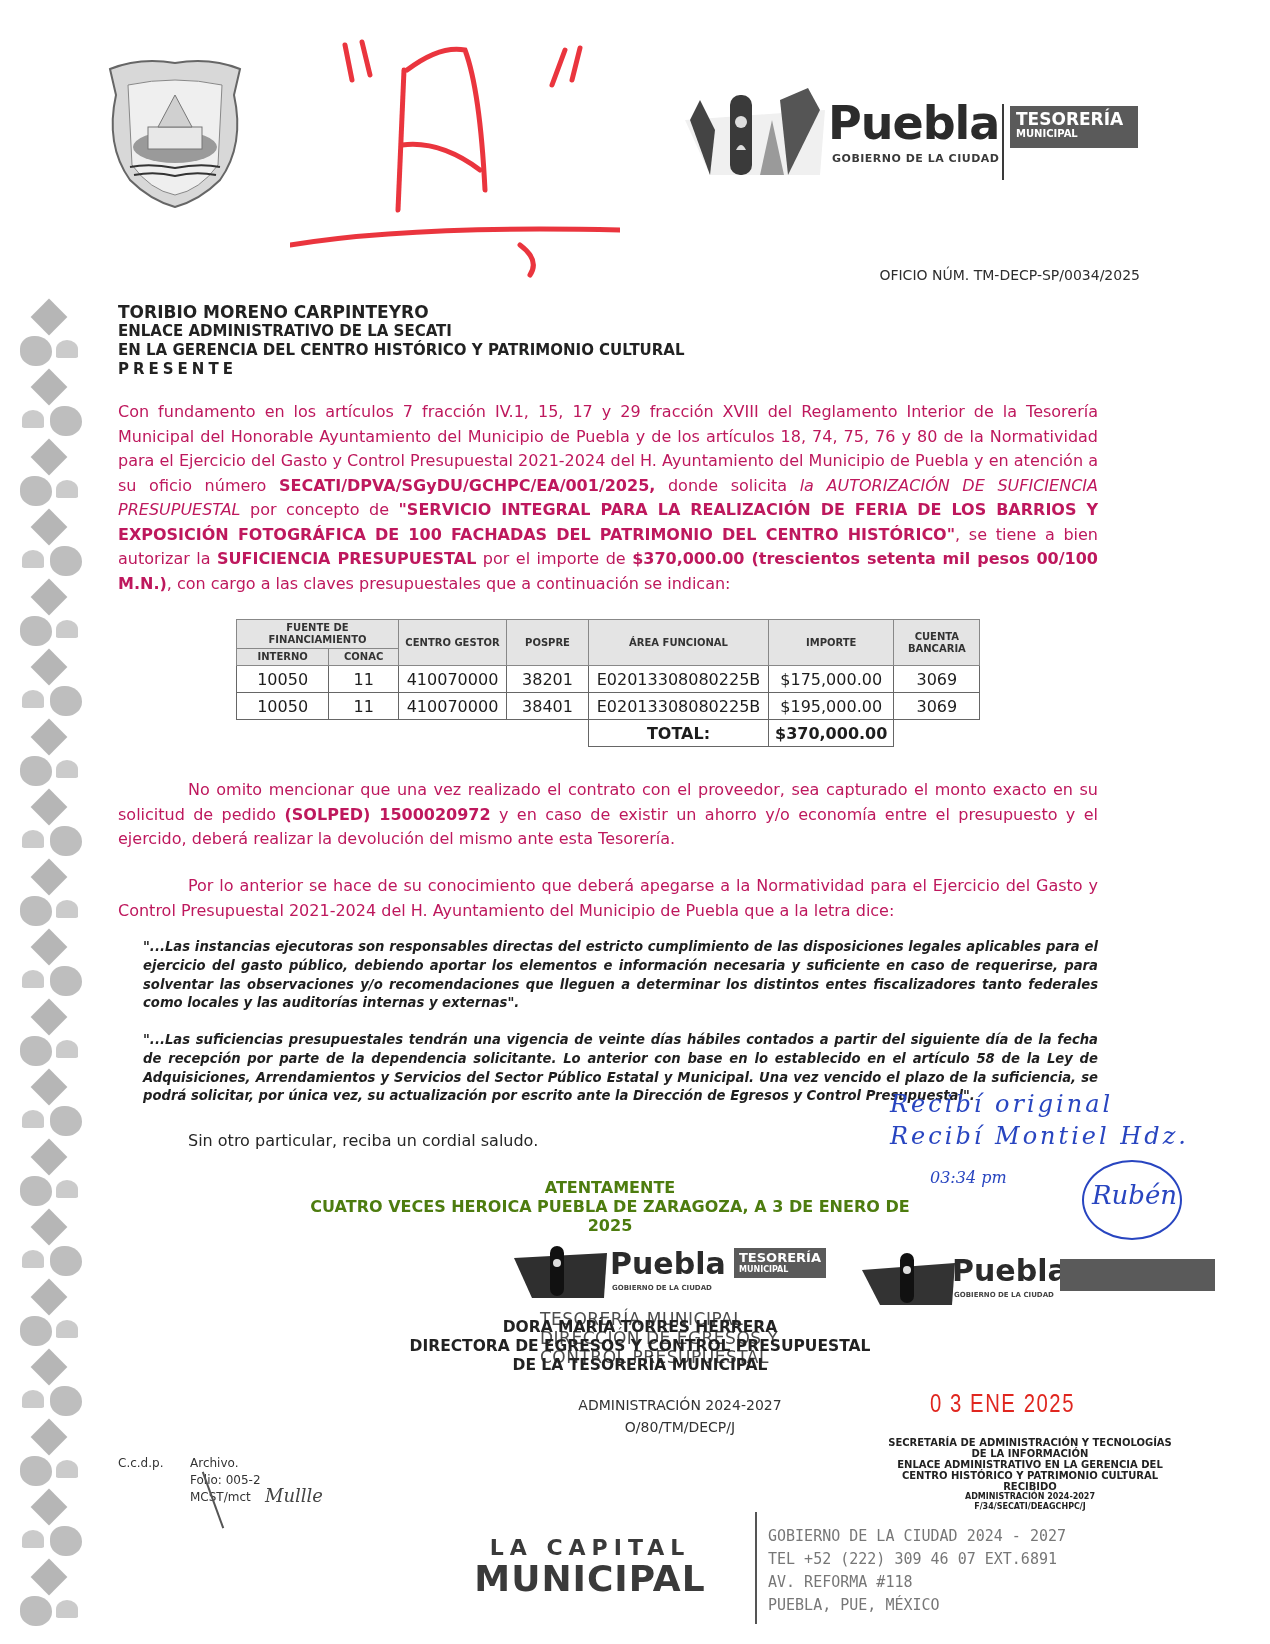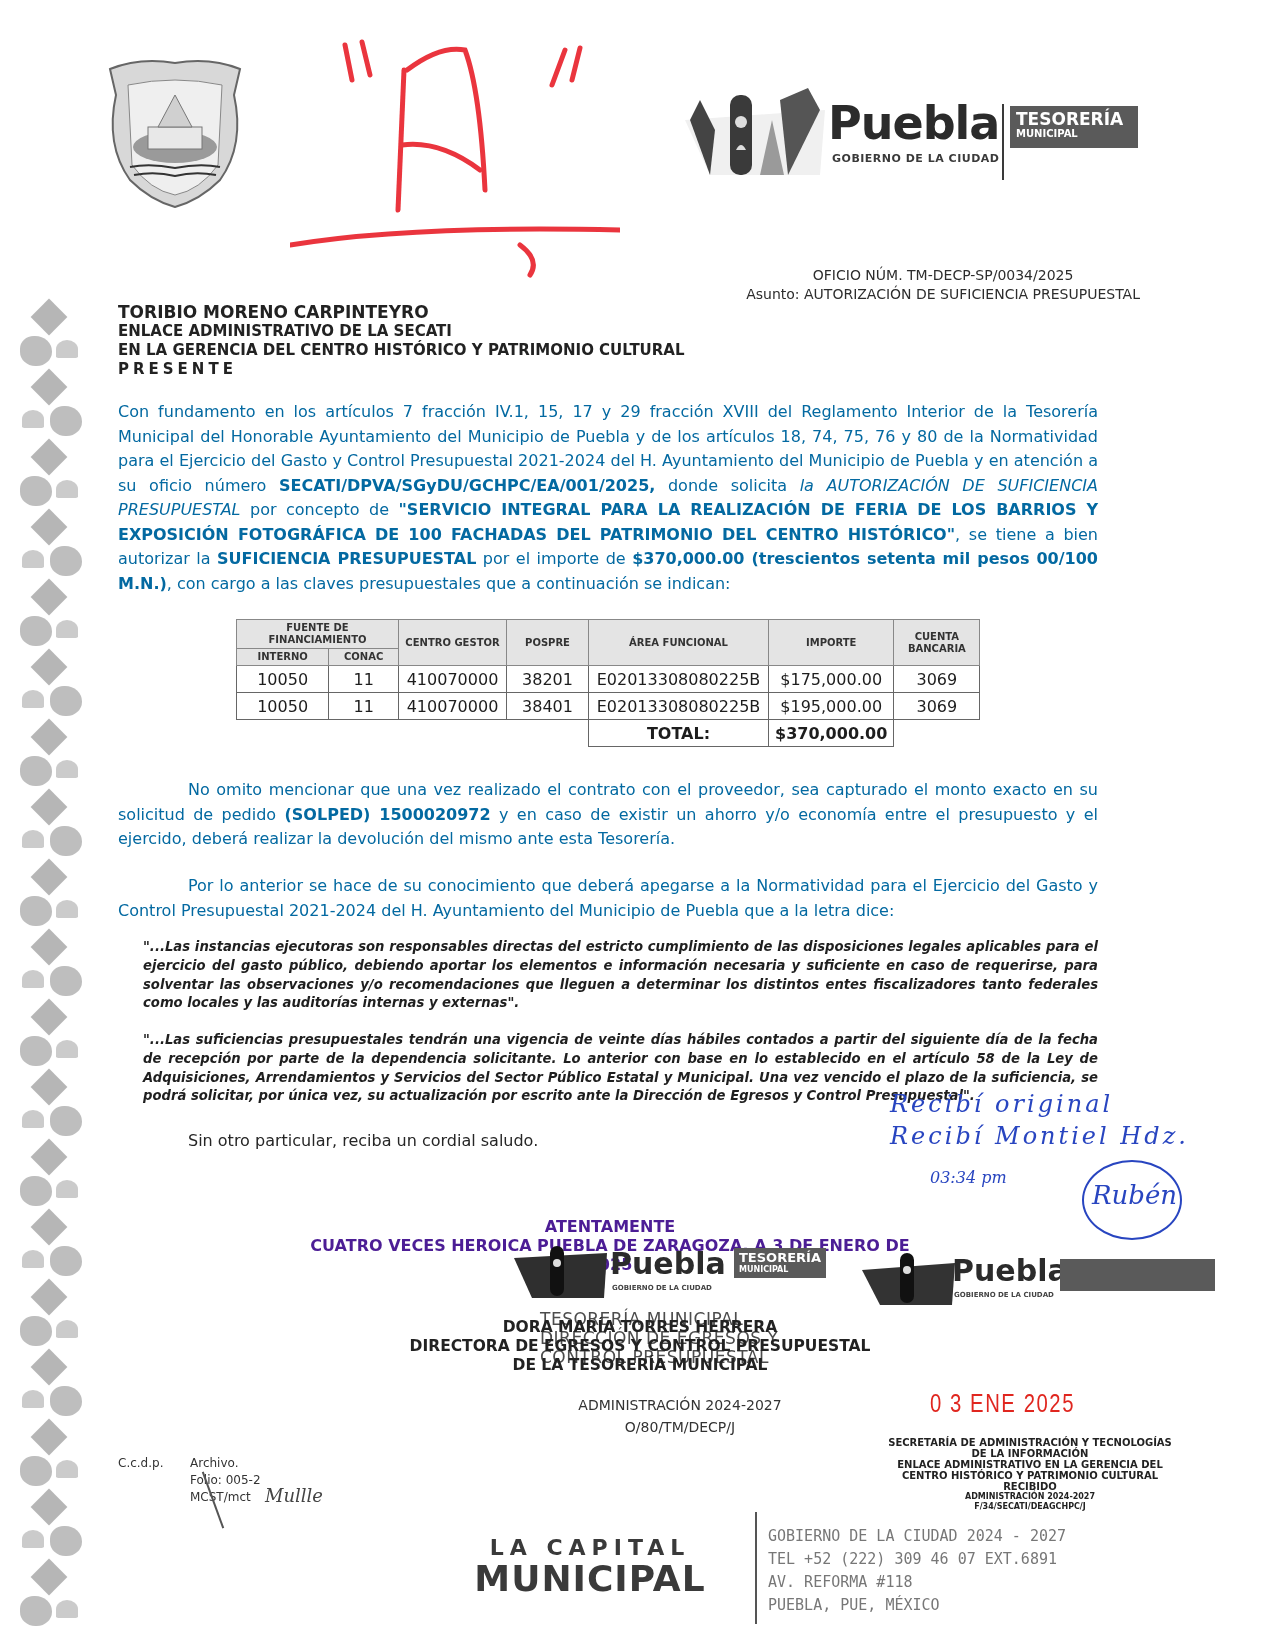--- a/index.html
+++ b/index.html
@@ -29,21 +29,21 @@
   .logo-badge .b1 { font-size: 17px; font-weight: bold; display: block; line-height: 18px; }
   .logo-badge .b2 { font-size: 10px; font-weight: bold; display: block; line-height: 12px; }
 
   .oficio { position: absolute; right: 130px; top: 222px; text-align: center; font-weight: normal; font-size: 14px; color: #2d2d2d; line-height: 19px; margin-top: 44px; }
 
   .addressee { position: absolute; left: 118px; top: 303px; font-weight: bold; line-height: 19px; color: #222; }
   .addressee .name { font-size: 17px; }
   .addressee .line { font-size: 15px; }
   .addressee .presente { font-size: 15px; letter-spacing: 4px; }
 
-  .body-text { position: absolute; left: 118px; width: 980px; font-size: 16px; line-height: 24.5px; text-align: justify; color: #0369a1; }
+  .body-text { position: absolute; left: 118px; width: 980px; font-size: 16px; line-height: 24.5px; text-align: justify; color: #be185d; }
   .p1 { top: 400px; }
   .bold { font-weight: bold; }
   .ital { font-style: italic; }
 
   
   .budget-table { position: absolute; left: 236px; top: 619px; border-collapse: collapse; font-size: 16px; }
   .budget-table th { background: #e4e4e4; font-size: 10px; font-weight: bold; color: #333; border: 1px solid #888; padding: 2px 4px; line-height: 12px; text-align: center; }
   .budget-table td { border: 1px solid #666; text-align: center; padding: 1px 6px; height: 27px; color: #1d1d1d; }
   .budget-table td.nob { border: none; }
   .budget-table td.total-label, .budget-table td.total-val { font-weight: bold; font-size: 16px; }
@@ -57,21 +57,21 @@
 
   .closing { position: absolute; left: 188px; top: 1131px; font-size: 16px; color: #262626; }
 
   .handwriting { position: absolute; font-family: "DejaVu Serif", serif; color: #2845c0; font-style: italic; }
   .hw1 { left: 890px; top: 1090px; font-size: 24px; letter-spacing: 3px; }
   .hw2 { left: 890px; top: 1122px; font-size: 24px; letter-spacing: 3px; }
   .hw3 { left: 930px; top: 1168px; font-size: 16px; }
   .hw-circle { position: absolute; left: 1082px; top: 1160px; width: 100px; height: 80px; border: 2px solid #2845c0; border-radius: 50%; }
   .hw-sig { position: absolute; left: 1092px; top: 1180px; font-family: "DejaVu Serif", serif; font-style: italic; color: #2845c0; font-size: 26px; }
 
-  .sign-block { position: absolute; left: 300px; top: 1178px; width: 620px; text-align: center; font-weight: bold; color: #4c1d95; margin-top: 39px; }
+  .sign-block { position: absolute; left: 300px; top: 1178px; width: 620px; text-align: center; font-weight: bold; color: #4d7c0f; }
   .sign-block .a1 { font-size: 16px; line-height: 19px; }
   .sign-block .a2 { font-size: 16px; line-height: 19px; }
 
   .stamp-logo { position: absolute; height: 68px; }
   .stamp-left { left: 512px; top: 1238px; width: 330px; }
   .stamp-right { left: 860px; top: 1245px; width: 355px; }
   .stamp-art { position: absolute; left: 0; top: 0; width: 95px; height: 62px; }
   .stamp-word { position: absolute; top: 8px; font-weight: bold; font-size: 30px; color: #2b2b2b; }
   .stamp-sub { position: absolute; top: 46px; font-size: 7px; font-weight: bold; color: #444; }
   .stamp-badge { position: absolute; top: 10px; background: #5a5a5a; color: #fff; padding: 3px 5px; }
@@ -200,21 +200,20 @@
   <div class="logo-sub">GOBIERNO DE LA CIUDAD</div>
   <div class="logo-divider"></div>
   <div class="logo-badge">
     <span class="b1">TESORERÍA</span>
     <span class="b2">MUNICIPAL</span>
   </div>
 </div>
 
 <div class="oficio">
   <div>OFICIO NÚM. TM-DECP-SP/0034/2025</div>
-  <div>Asunto: AUTORIZACIÓN DE SUFICIENCIA PRESUPUESTAL</div>
 </div>
 
 <div class="addressee">
   <div class="name">TORIBIO MORENO CARPINTEYRO</div>
   <div class="line">ENLACE ADMINISTRATIVO DE LA SECATI</div>
   <div class="line">EN LA GERENCIA DEL CENTRO HISTÓRICO Y PATRIMONIO CULTURAL</div>
   <div class="presente">PRESENTE</div>
 </div>
 
 <div class="body-text p1">

